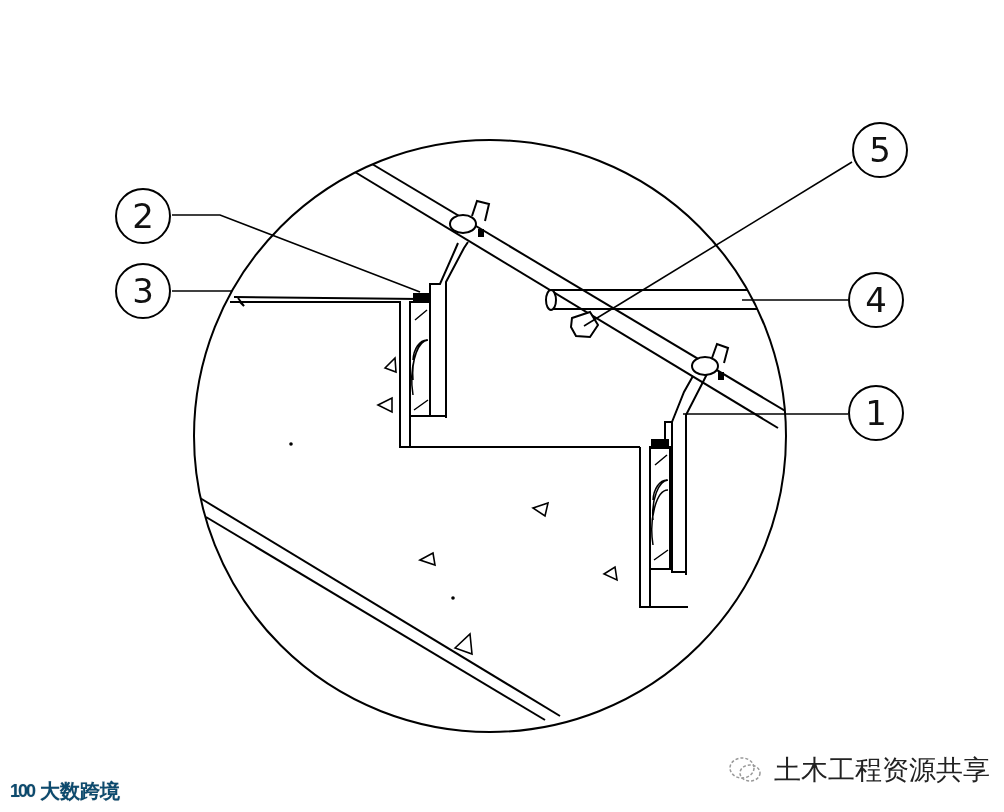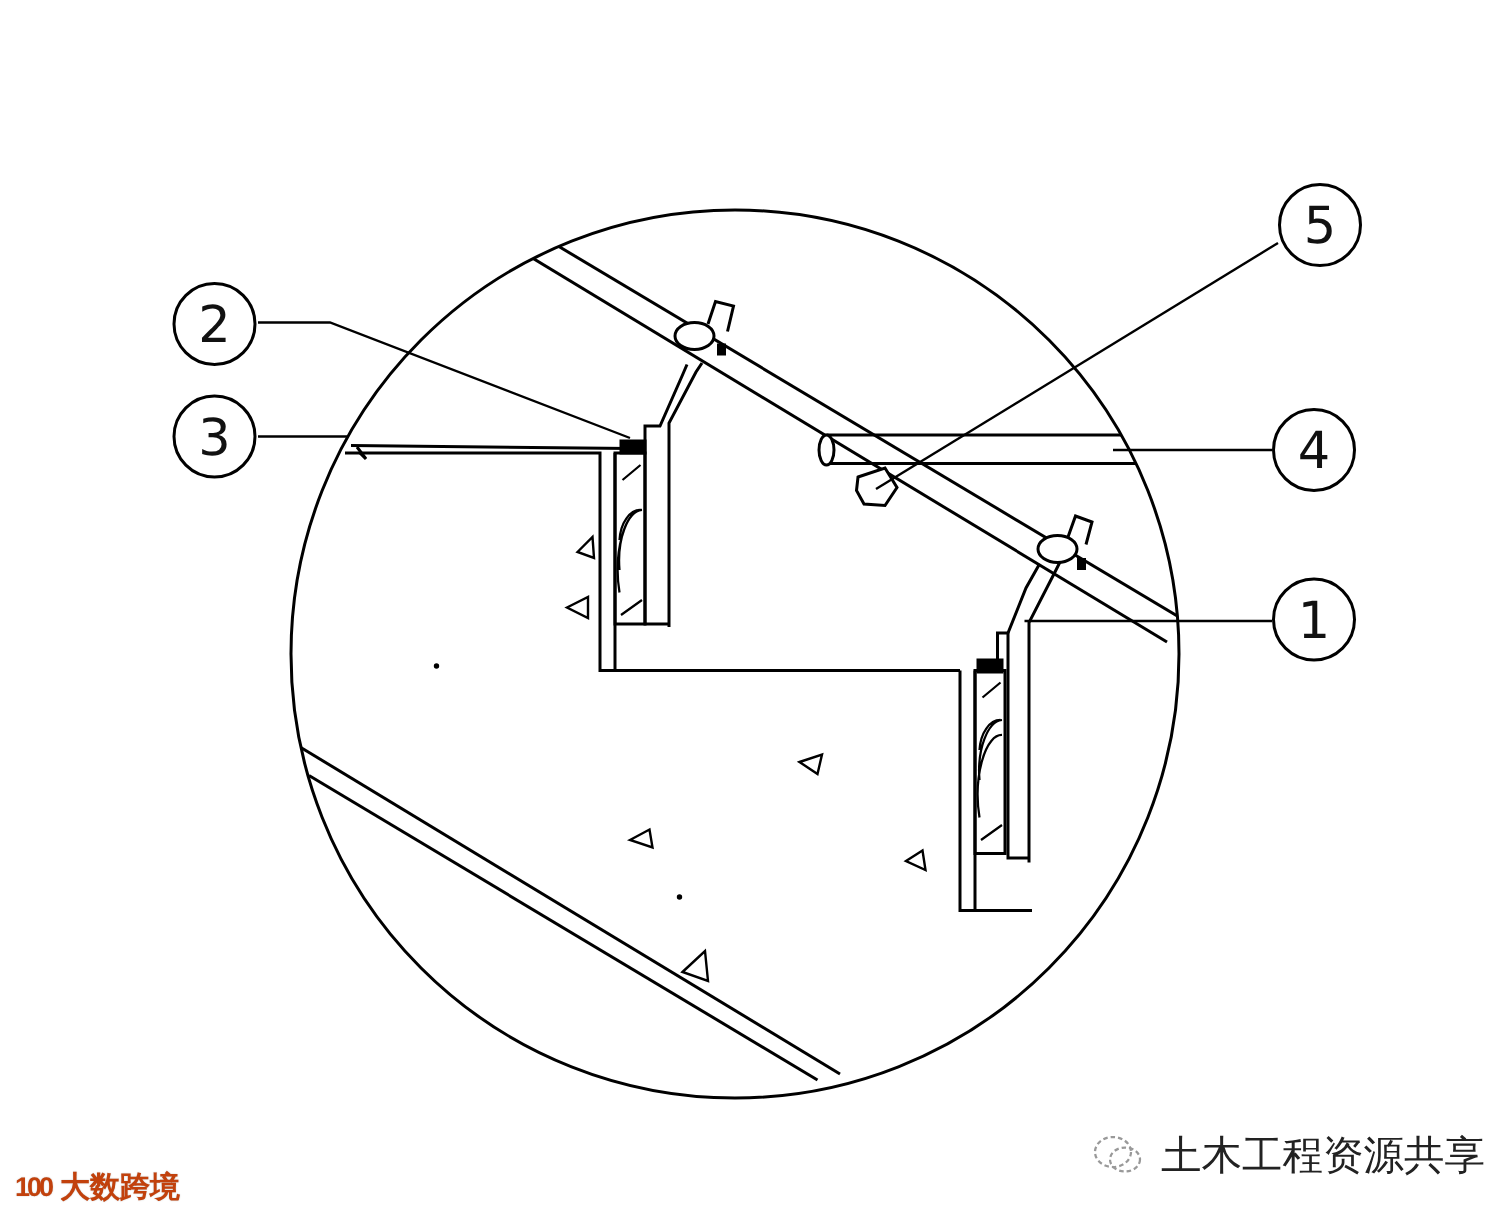--- a/index.html
+++ b/index.html
@@ -1,20 +1,20 @@
 <!DOCTYPE html>
 <html><head>
   <meta charset="utf-8">
   <style>
     html, body { margin: 0; padding: 0; background: #ffffff; }
     body { width: 1004px; height: 812px; position: relative; overflow: hidden;
            font-family: "Liberation Sans", sans-serif; }
     #drawing { position: absolute; left: 0; top: 0; width: 1004px; height: 812px; }
     .wm-left { position: absolute; left: 10px; top: 778px; display: flex; align-items: center;
-               gap: 6px; color: #c2410c; font-size: 20px; font-weight: bold;
+               gap: 6px; color: #0c4a6e; font-size: 20px; font-weight: bold;
                text-shadow: 0 0 1px #bdbdbd; }
     .wm-left .logo { font-size: 18px; letter-spacing: -2px; }
     .wm-right { position: absolute; left: 728px; top: 752px; display: flex; align-items: center;
                 gap: 12px; color: #222; font-size: 27px; }
     .wm-right .icon { width: 34px; height: 30px; }
     .balloon-text { font-family: "DejaVu Sans", sans-serif; font-size: 34px; fill: #111;
                     font-weight: normal; }
   </style>
 </head>
 <body>

